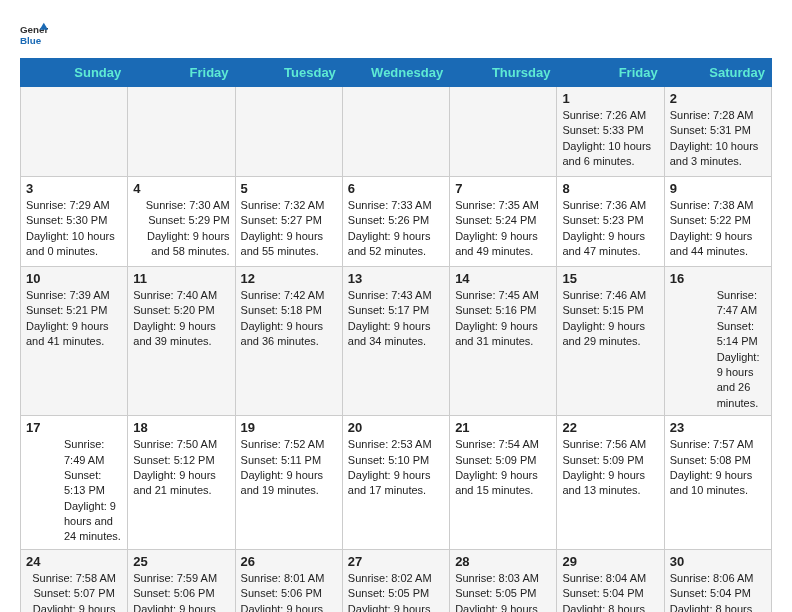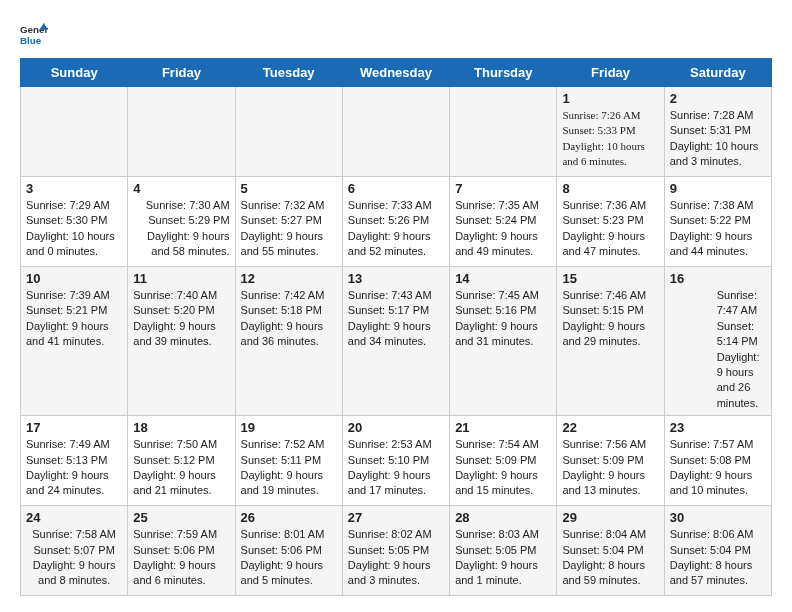--- a/index.html
+++ b/index.html
@@ -43,22 +43,22 @@
       font-size: 14px;
       color: #555;
     }
     table {
       width: 100%;
       border-collapse: collapse;
       table-layout: fixed;
     }
     thead tr th {
       background-color: #1a6ab5;
-      color: #ffffff;
-      text-align: center;
+      color: #5eead4;
+      text-align: right;
       padding: 6px 6px;
       font-size: 13px;
       font-weight: bold;
       border: 1px solid #1a6ab5;
     }
     tbody tr td {
       border: 1px solid #ccc;
       vertical-align: top;
       padding: 4px 5px;
       height: 90px;
@@ -123,21 +123,21 @@
   </thead>
   <tbody id="calendar-body">
   <tr>
         <td class="empty"></td>
         <td class="empty"></td>
         <td class="empty"></td>
         <td class="empty"></td>
         <td class="empty"></td>
         <td>
           <span class="day-num">1</span>
-          <div class="day-info" style="white-space: pre-line; font-family: Liberation Serif, serif;">Sunrise: 7:26 AM
+          <div class="day-info" style="white-space: pre-line;">Sunrise: 7:26 AM
 Sunset: 5:33 PM
 Daylight: 10 hours and 6 minutes.</div>
         </td>
         <td>
           <span class="day-num">2</span>
           <div class="day-info" style="white-space: pre-line;">Sunrise: 7:28 AM
 Sunset: 5:31 PM
 Daylight: 10 hours and 3 minutes.</div>
         </td>
       </tr>
@@ -225,21 +225,21 @@
         <td>
           <span class="day-num">16</span>
           <div class="day-info" style="white-space: pre-line; margin-left: 47px;">Sunrise: 7:47 AM
 Sunset: 5:14 PM
 Daylight: 9 hours and 26 minutes.</div>
         </td>
       </tr>
       <tr>
         <td>
           <span class="day-num">17</span>
-          <div class="day-info" style="white-space: pre-line;">Sunrise: 7:49 AM
+          <div class="day-info" style="white-space: pre-line; margin-left: 38px;">Sunrise: 7:49 AM
 Sunset: 5:13 PM
 Daylight: 9 hours and 24 minutes.</div>
         </td>
         <td>
           <span class="day-num">18</span>
           <div class="day-info" style="white-space: pre-line;">Sunrise: 7:50 AM
 Sunset: 5:12 PM
 Daylight: 9 hours and 21 minutes.</div>
         </td>
         <td>

